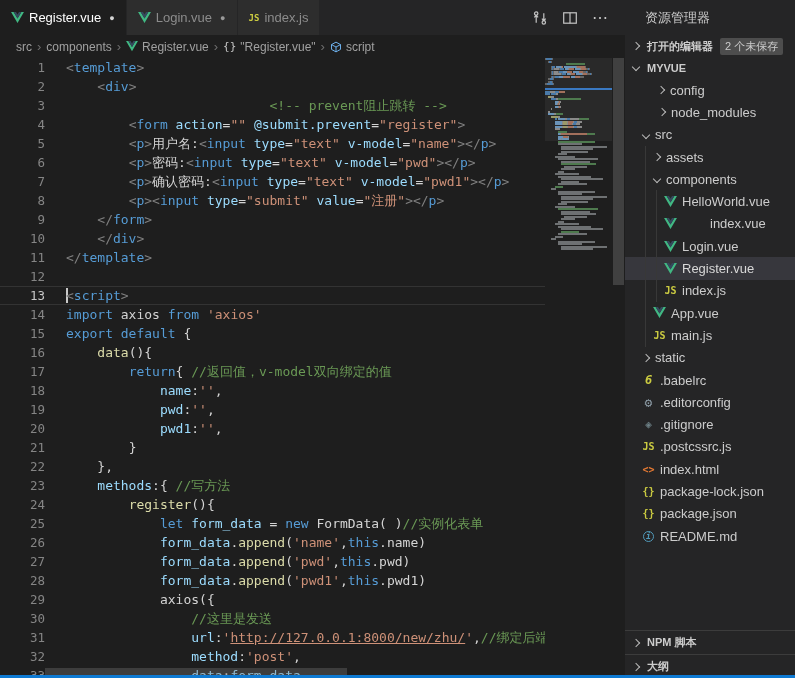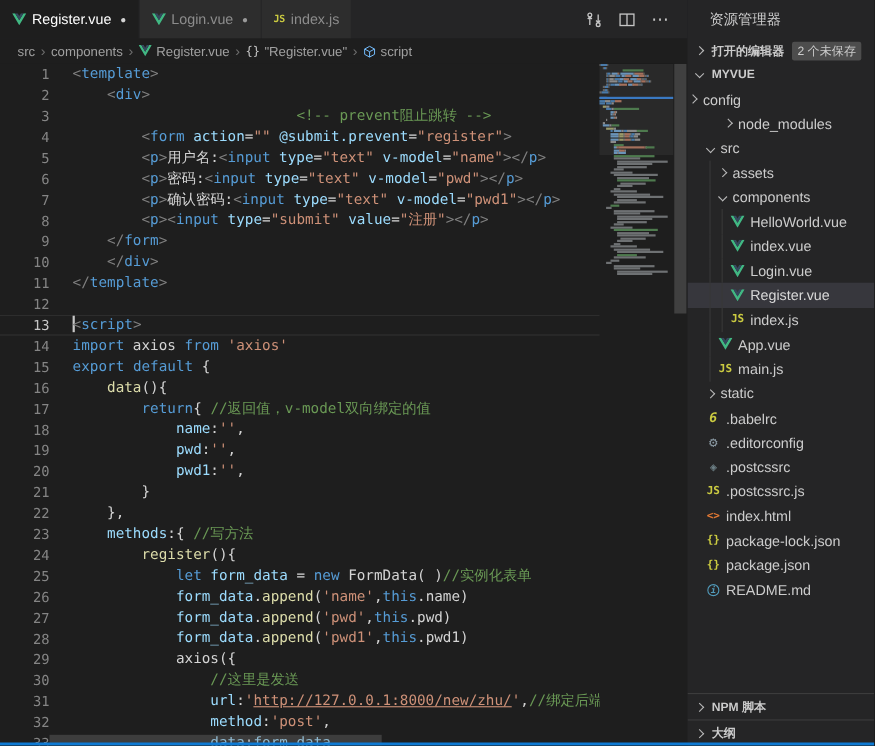--- a/index.html
+++ b/index.html
@@ -681,21 +681,21 @@
       <span class="sec-label">打开的编辑器</span>
       <span class="badge">2 个未保存</span>
     </div>
 
     <div class="sec">
       <span class="chev down"></span>
       <span class="sec-label">MYVUE</span>
     </div>
 
     <div class="tree">
-        <div class="trow" style="">
+        <div class="trow" style=" margin-left: 31px;">
           <span class="chev right"></span>
           <span>config</span>
         </div>
         <div class="trow" style="padding-left: 32px;">
           <span class="chev right"></span>
           <span>node_modules</span>
         </div>
         <div class="trow" style="padding-left: 16px;">
           <span class="chev down"></span>
           <span>src</span>
@@ -714,21 +714,21 @@
           <span class="tguide" style="left: 20px;"></span>
           <span class="tguide" style="left: 31px;"></span>
           <span class="fic fi-vue">
             <svg width="13" height="11.31" viewBox="0 0 16 14">
               <path fill="#41b883" d="M0 0h3.2L8 8l4.8-8H16L8 13.6z"></path>
               <path fill="#35495e" d="M3.2 0h2.9L8 3.2 9.9 0h2.9L8 8z"></path>
             </svg>
           </span>
           <span>HelloWorld.vue</span>
         </div>
-        <div class="trow" style="padding-left: 38px;">
+        <div class="trow" style="padding-left: 38px; gap: 28px;">
           <span class="tguide" style="left: 20px;"></span>
           <span class="tguide" style="left: 31px;"></span>
           <span class="fic fi-vue">
             <svg width="13" height="11.31" viewBox="0 0 16 14">
               <path fill="#41b883" d="M0 0h3.2L8 8l4.8-8H16L8 13.6z"></path>
               <path fill="#35495e" d="M3.2 0h2.9L8 3.2 9.9 0h2.9L8 8z"></path>
             </svg>
           </span>
           <span>index.vue</span>
         </div>
@@ -782,21 +782,21 @@
         <div class="trow" style="padding-left: 16px;">
           <span class="fic fi-babel">6</span>
           <span>.babelrc</span>
         </div>
         <div class="trow" style="padding-left: 16px;">
           <span class="fic fi-gear">⚙</span>
           <span>.editorconfig</span>
         </div>
         <div class="trow" style="padding-left: 16px;">
           <span class="fic fi-diamond">◈</span>
-          <span>.postcssrc</span>
+          <span>.gitignore</span>
         </div>
         <div class="trow" style="padding-left: 16px;">
           <span class="fic fi-js">JS</span>
           <span>.postcssrc.js</span>
         </div>
         <div class="trow" style="padding-left: 16px;">
           <span class="fic fi-angle">&lt;&gt;</span>
           <span>index.html</span>
         </div>
         <div class="trow" style="padding-left: 16px;">

